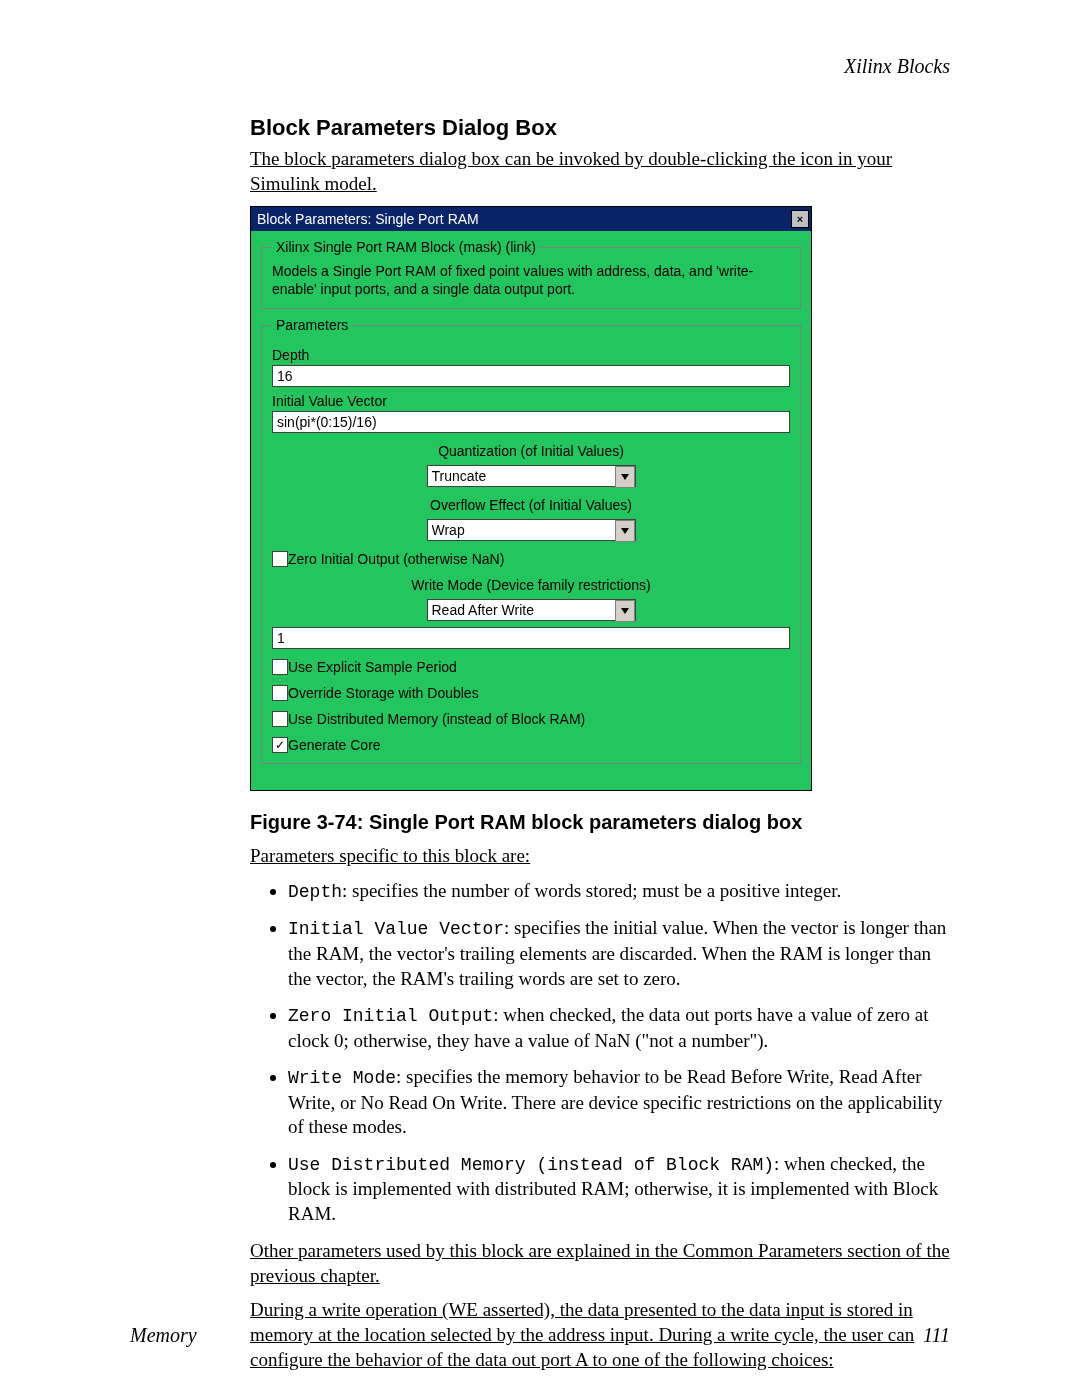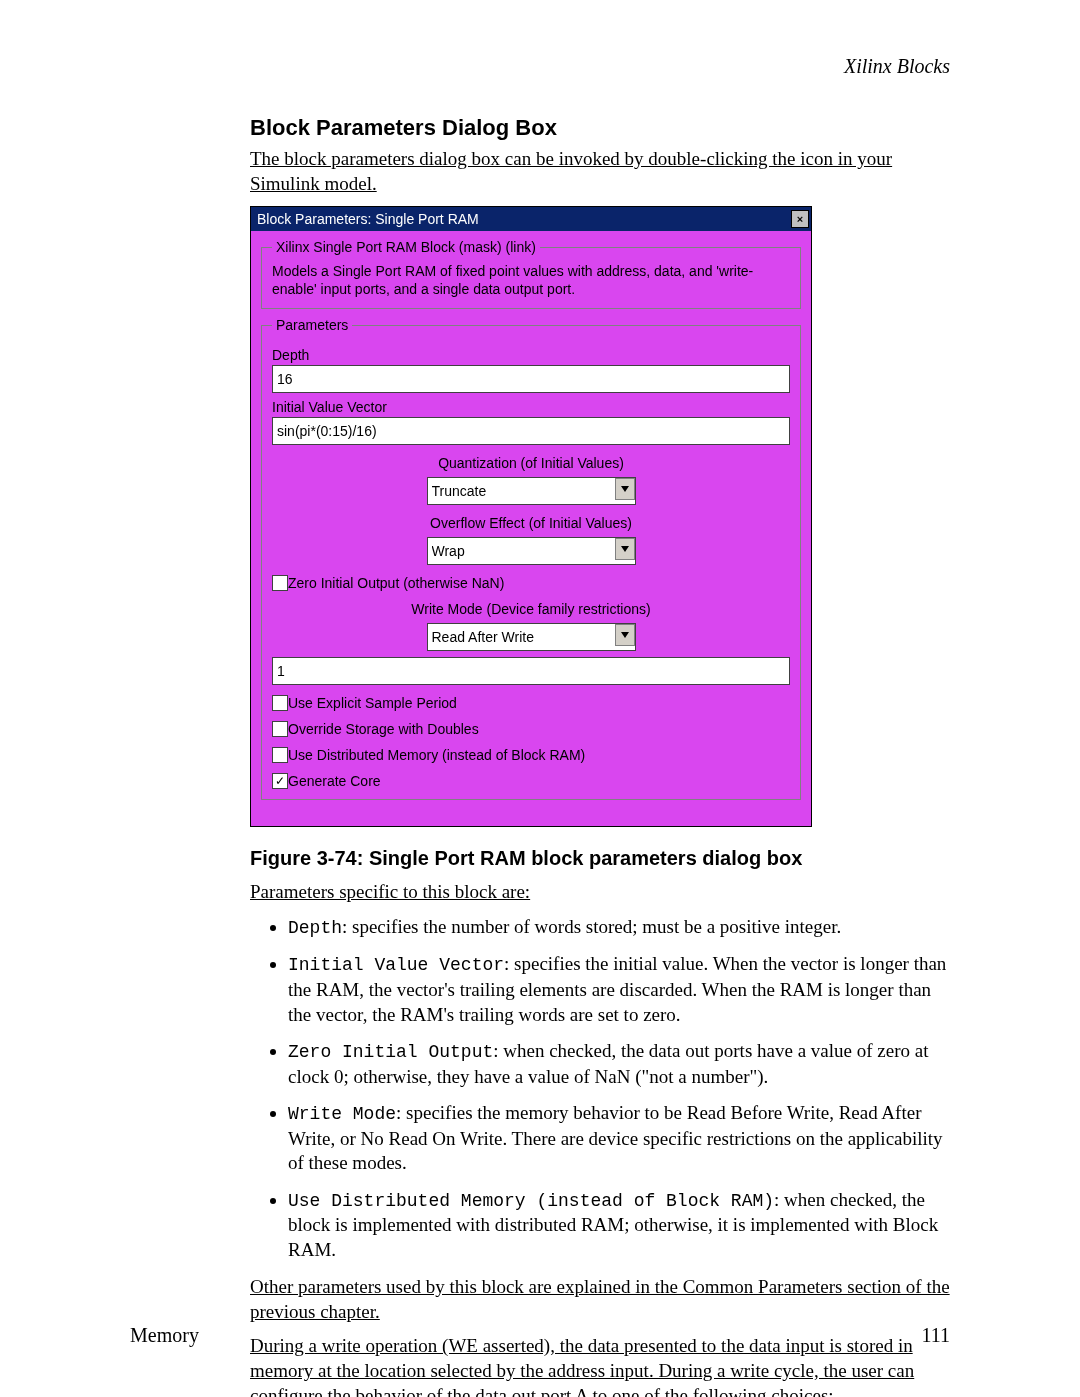--- a/index.html
+++ b/index.html
@@ -38,21 +38,21 @@
     line-height: 1.3;
     margin: 0 0 10px 0;
     text-decoration: underline;
   }
   
   .dialog {
     width: 560px;
     border: 1px solid #000;
     font-family: Tahoma, Arial, sans-serif;
     font-size: 14px;
-    background: #d946ef;
+    background: #22c55e;
     margin: 4px 0 20px 0;
   }
   .titlebar {
     background: #0a246a;
     color: #fff;
     display: flex;
     align-items: center;
     justify-content: space-between;
     padding: 2px 2px 2px 6px;
     height: 20px;
@@ -87,21 +87,21 @@
   .param-row { margin: 6px 0 0 0; }
   .param-label { display: block; margin-bottom: 2px; }
   .textbox, .combobox {
     width: 100%;
     height: 22px;
     border: 1px solid #404040;
     background: #fff;
     box-sizing: border-box;
     font-family: Tahoma, Arial, sans-serif;
     font-size: 14px;
-    padding: 13px 4px;
+    padding: 1px 4px;
   }
   .inline-row {
     display: flex;
     align-items: center;
     margin: 10px 0 0 0;
     gap: 6px;
     flex-direction: column;
   }
   .inline-row .combobox { flex: 1; }
   .combo-wrap { position: relative; flex: 1; display: flex; }
@@ -157,20 +157,21 @@
     font-family: "Courier New", Courier, monospace;
     font-size: 18px;
   }
   .footer {
     position: absolute;
     bottom: 50px;
     left: 130px;
     right: 130px;
     display: flex;
     justify-content: space-between;
+    font-style: italic;
     font-size: 20px;
   }
 </style>
 </head>
 <body>
 
 <div class="page">
 
   <div class="running-head">Xilinx Blocks</div>
 

